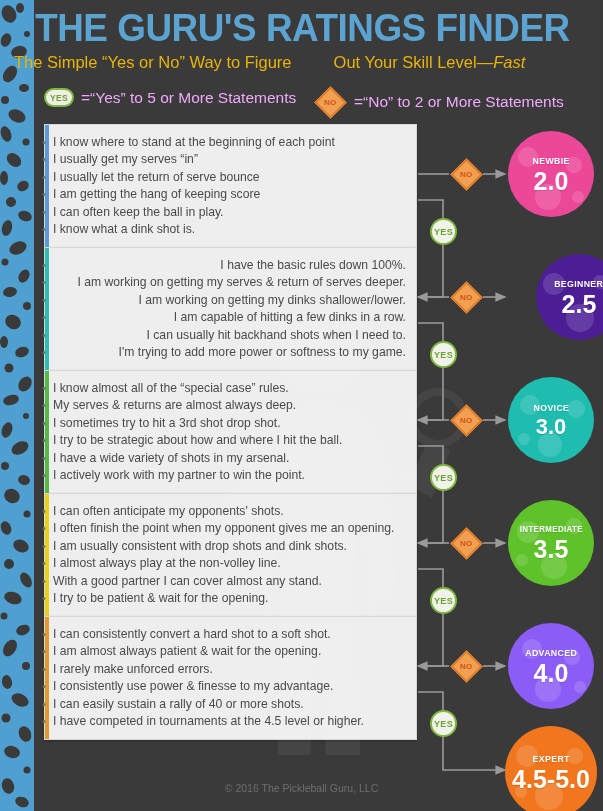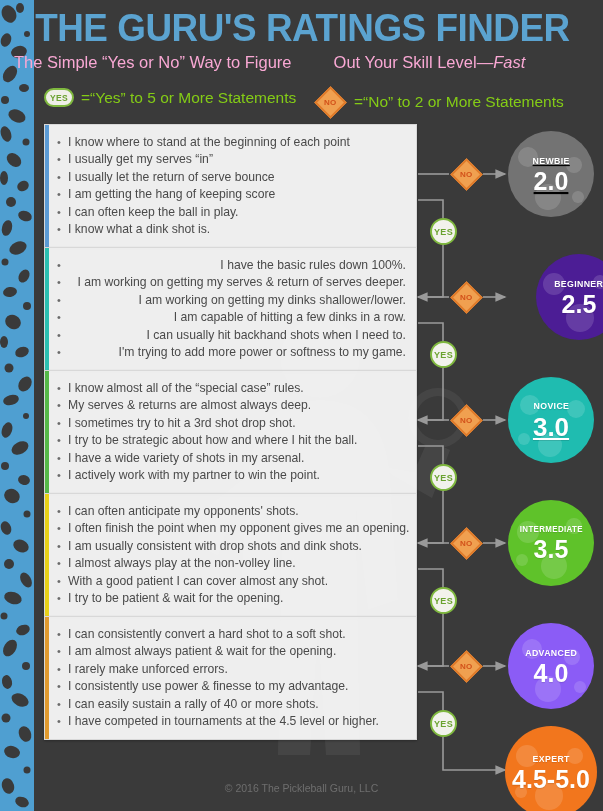--- a/index.html
+++ b/index.html
@@ -37,32 +37,32 @@
     font-size:38px;
     letter-spacing:-0.5px;
     line-height:40px;
     transform:scaleX(.97);
     transform-origin:left center;
     text-align:center;
     white-space:nowrap;
   }
   #subtitle{
     position:absolute;left:14px;top:52px;width:583px;
-    color:#f9a8d4;
+    color:#eab308;
     font-size:16.5px;
     line-height:20px;
     white-space:nowrap;
   }
   #subtitle .gap{display:inline-block;width:42px;}
   #subtitle .ital{font-style:italic;}
 
   
   #legend{position:absolute;left:0;top:88px;width:603px;height:30px;}
   .legend-item{position:absolute;display:flex;align-items:center;gap:0px;}
-  .legend-text{color:#84cc16;font-size:15.5px;white-space:nowrap;margin-left:7px;}
+  .legend-text{color:#f0abfc;font-size:15.5px;white-space:nowrap;margin-left:7px;}
 
   
   .yes-pill{
     width:30px;height:19px;border-radius:10px;
     background:#efefe8;border:2px solid #7fb83f;
     display:flex;align-items:center;justify-content:center;
     color:#6aa22f;font-size:8.5px;font-weight:bold;letter-spacing:.3px;
     box-sizing:border-box;
   }
   
@@ -93,21 +93,21 @@
     position:absolute;left:44px;width:373px;
     background:rgba(252,252,252,.93);
     border:1px solid #d8d8d8;
     box-sizing:border-box;
     box-shadow:0 1px 2px rgba(0,0,0,.28);
   }
   .box .accent{
     position:absolute;left:0;top:0;bottom:0;width:4px;
   }
   .box ul{
-    margin:0;padding:9px 10px 9px 23px;
+    margin:0;padding:9px 10px 9px 8px;
     list-style:none;
   }
   .box li{
     position:relative;
     color:#4a4a4a;
     font-size:12.2px;
     line-height:17.4px;
     white-space:nowrap;
   }
   .box li:before{
@@ -321,21 +321,21 @@
   </ul>
 </div>
 
 <div class="box" style="top:493px;">
   <div class="accent" style="background:#e8d117"></div>
   <ul>
     <li>I can often anticipate my opponents' shots.</li>
     <li>I often finish the point when my opponent gives me an opening.</li>
     <li>I am usually consistent with drop shots and dink shots.</li>
     <li>I almost always play at the non-volley line.</li>
-    <li>With a good patient I can cover almost any shot.</li>
+    <li>With a good partner I can cover almost any stand.</li>
     <li>I try to be patient &amp; wait for the opening.</li>
   </ul>
 </div>
 
 <div class="box" style="top:616px;">
   <div class="accent" style="background:#e09a2e"></div>
   <ul>
     <li>I can consistently convert a hard shot to a soft shot.</li>
     <li>I am almost always patient &amp; wait for the opening.</li>
     <li>I rarely make unforced errors.</li>
@@ -370,21 +370,21 @@
       <span>NO</span>
     </div>
 </div>
 
 <div class="yes-circle" style="position:absolute;left:430px;top:218px;">YES</div>
 <div class="yes-circle" style="position:absolute;left:430px;top:341px;">YES</div>
 <div class="yes-circle" style="position:absolute;left:430px;top:464px;">YES</div>
 <div class="yes-circle" style="position:absolute;left:430px;top:587px;">YES</div>
 <div class="yes-circle" style="position:absolute;left:430px;top:710px;">YES</div>
 
-<div class="rating" style="left:508px;top:131px;width:86px;height:86px;background:#737373;text-decoration:underline;">
+<div class="rating" style="left:508px;top:131px;width:86px;height:86px;background:#ec4899;">
   <svg class="tex" viewBox="0 0 86 86">
       <g fill="#fff">
         <circle cx="20" cy="26" r="10"></circle>
         <circle cx="66" cy="34" r="8"></circle>
         <circle cx="40" cy="66" r="13"></circle>
         <circle cx="70" cy="66" r="6"></circle>
       </g>
     </svg>
   <div class="rname" style="font-size:9.5px;margin-bottom:3px;">NEWBIE</div>
   <div class="rnum" style="font-size:25px;">2.0</div>
@@ -406,21 +406,21 @@
 <div class="rating" style="left:508px;top:377px;width:86px;height:86px;background:#1fbcb0;">
   <svg class="tex" viewBox="0 0 86 86">
       <g fill="#fff">
         <circle cx="22" cy="28" r="10"></circle>
         <circle cx="68" cy="32" r="9"></circle>
         <circle cx="42" cy="68" r="12"></circle>
         <circle cx="16" cy="62" r="6"></circle>
       </g>
     </svg>
   <div class="rname" style="font-size:9.5px;margin-bottom:3px;">NOVICE</div>
-  <div class="rnum" style="font-size:26px;text-decoration:underline;">3.0</div>
+  <div class="rnum" style="font-size:22px;">3.0</div>
 </div>
 
 <div class="rating" style="left:508px;top:500px;width:86px;height:86px;background:#5fc22a;">
   <svg class="tex" viewBox="0 0 86 86">
       <g fill="#fff">
         <circle cx="20" cy="32" r="11"></circle>
         <circle cx="66" cy="26" r="8"></circle>
         <circle cx="46" cy="66" r="13"></circle>
         <circle cx="14" cy="60" r="6"></circle>
       </g>

